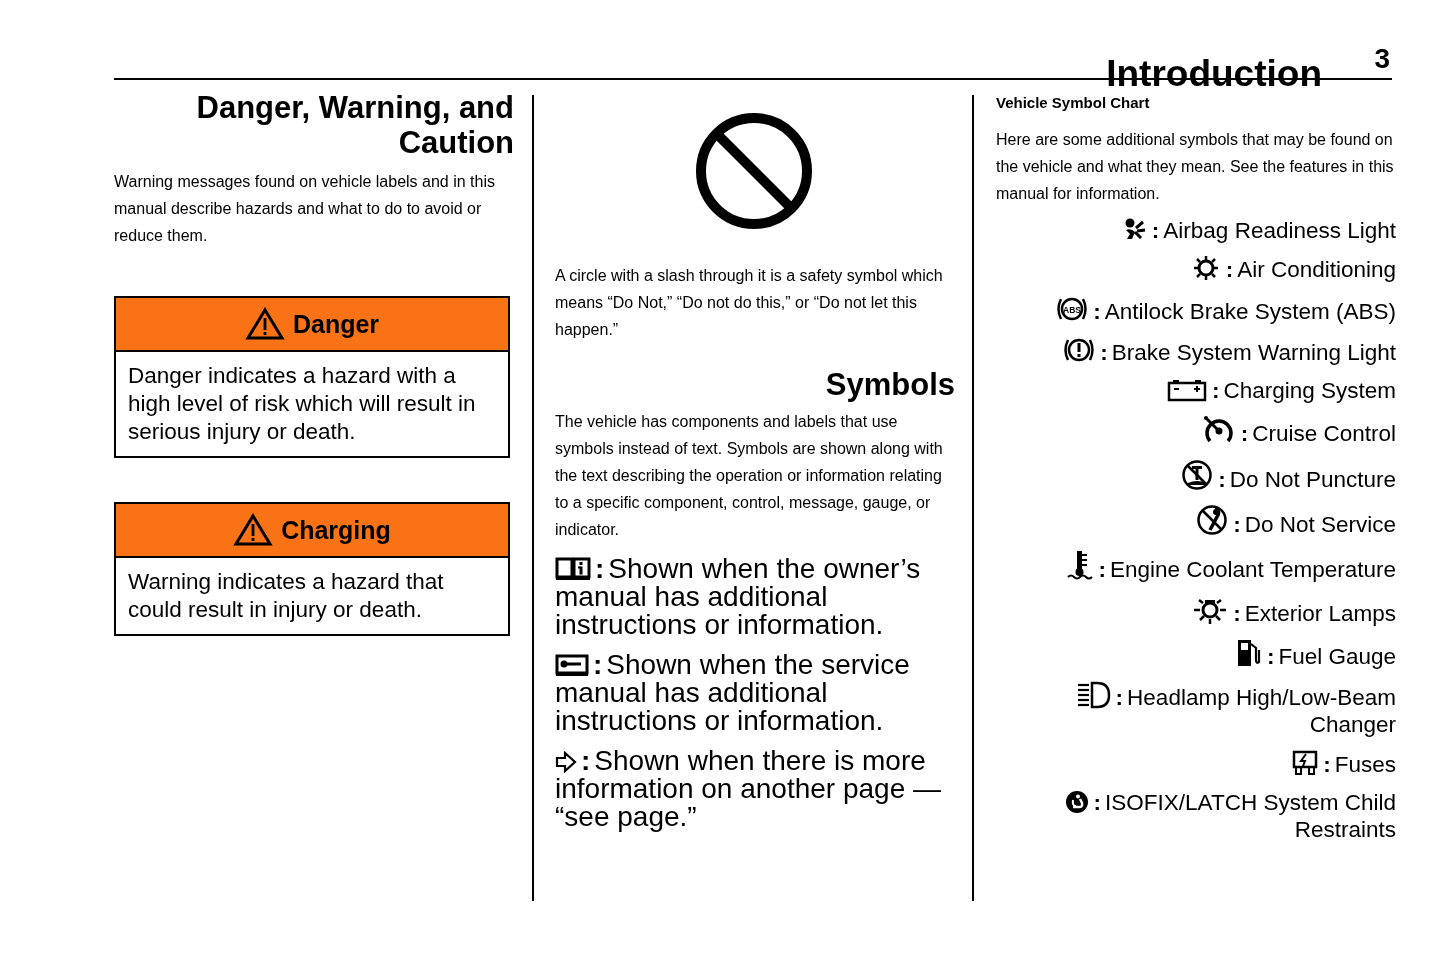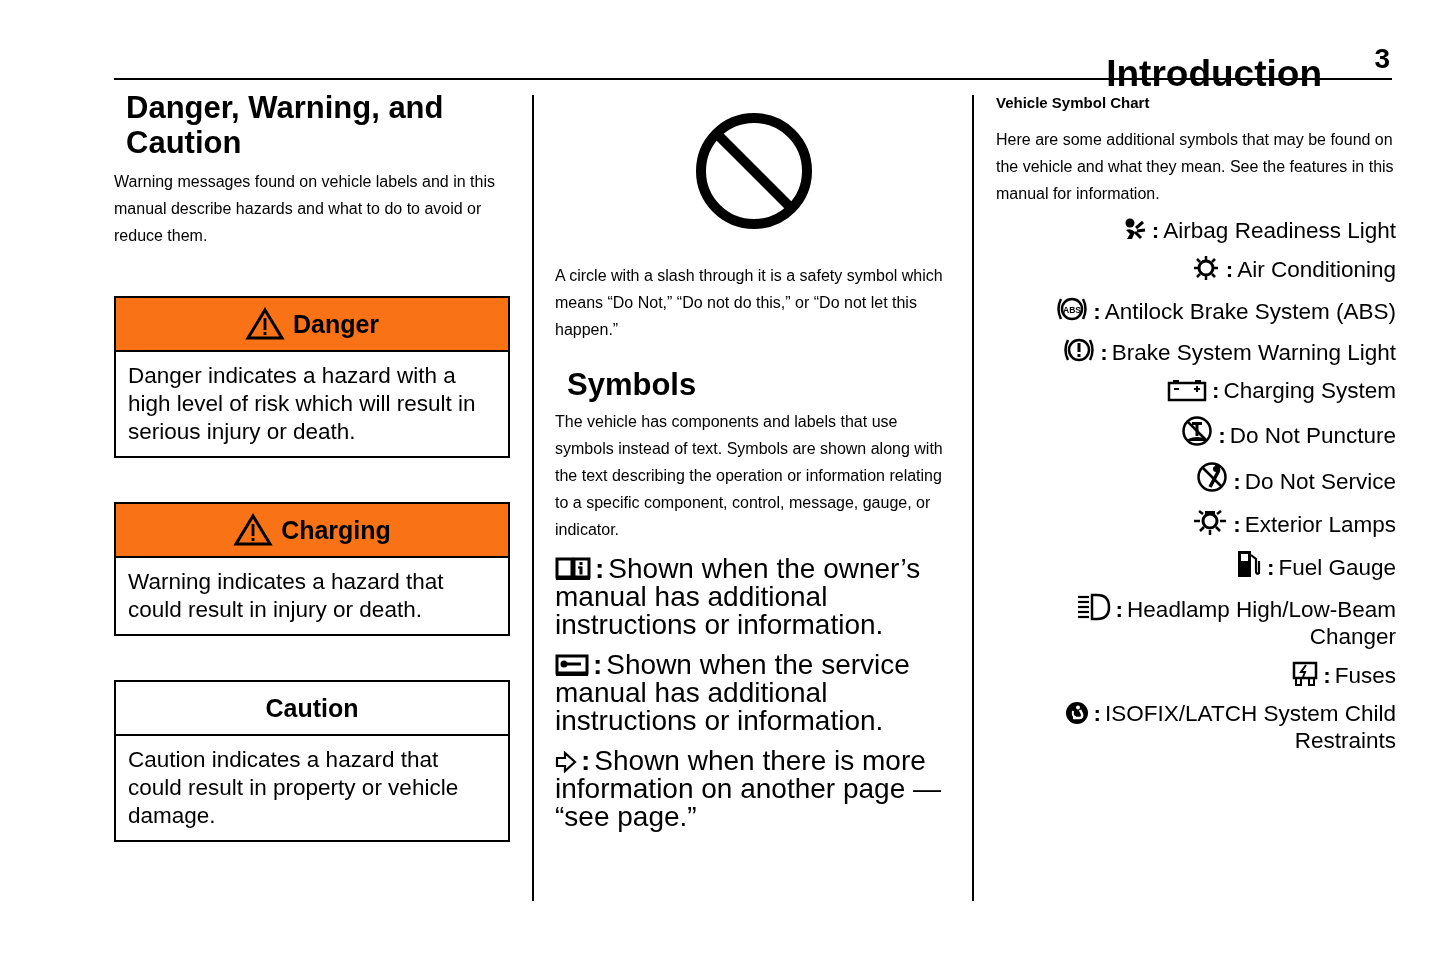--- a/index.html
+++ b/index.html
@@ -19,21 +19,21 @@
     }
     .col-divider {
       position: absolute; top: 95px; width: 2px; height: 806px; background: #000;
     }
     .col { position: absolute; top: 88px; }
     .col-1 { left: 114px; width: 400px; }
     .col-2 { left: 555px; width: 400px; }
     .col-3 { left: 996px; width: 400px; }
 
     h1.sec-title {
-      font-size: 31px; font-weight: bold; line-height: 35px; margin: 2px 0 8px 12px;
+      font-size: 31px; font-weight: bold; line-height: 35px; margin: 2px 0 8px 12px; text-align: right;
     }
     h2.sub-title {
       font-size: 15px; font-weight: bold; margin: 2px 0 10px 0; line-height: 26px;
     }
     p.body-text {
       font-size: 16px; line-height: 27px; margin: 0;
     }
 
     .notice-box {
       position: absolute; left: 0; width: 392px; border: 2px solid #000;
@@ -96,26 +96,20 @@
       <svg width="40" height="34" viewBox="0 0 40 34">
         <path d="M20 3 L37 31 L3 31 Z" fill="none" stroke="#000" stroke-width="3" stroke-linejoin="miter"></path>
         <rect x="18.6" y="11" width="2.8" height="12" fill="#000"></rect>
         <rect x="18.6" y="25" width="2.8" height="3" fill="#000"></rect>
       </svg>
       <span>Charging</span>
     </div>
     <div class="notice-body">Warning indicates a hazard that could result in injury or death.</div>
   </div>
 
-  <div class="notice-box" style="top:592px">
-    <div class="notice-head">
-      <span>Caution</span>
-    </div>
-    <div class="notice-body">Caution indicates a hazard that could result in property or vehicle damage.</div>
-  </div>
 </div>
 
 <div class="col col-2">
   <svg class="prohibit-icon" width="122" height="122" viewBox="0 0 122 122">
     <circle cx="61" cy="61" r="53" fill="none" stroke="#000" stroke-width="10"></circle>
     <line x1="24" y1="24" x2="98" y2="98" stroke="#000" stroke-width="10"></line>
   </svg>
   <div style="position:absolute; top:174px; left:0; width:400px;">
     <p class="body-text">A circle with a slash through it is a safety symbol which means “Do Not,” “Do not do this,” or “Do not let this happen.”</p>
     <h1 class="sec-title" style="margin-top:24px; margin-bottom:6px;">Symbols</h1>
@@ -197,40 +191,58 @@
     <svg class="ico" width="40" height="24" viewBox="0 0 40 24">
       <rect x="2" y="5" width="36" height="17" fill="none" stroke="#000" stroke-width="2.5"></rect>
       <rect x="6" y="2" width="6" height="3" fill="#000"></rect>
         <rect x="28" y="2" width="6" height="3" fill="#000"></rect>
       <line x1="7" y1="11" x2="12" y2="11" stroke="#000" stroke-width="2"></line>
       <line x1="27" y1="11" x2="33" y2="11" stroke="#000" stroke-width="2"></line>
       <line x1="30" y1="8" x2="30" y2="14" stroke="#000" stroke-width="2"></line>
     </svg><span class="colon">:</span><span>Charging System</span>
   </div>
 
+  <div class="vsc-item">
+    <svg class="ico" width="34" height="30" viewBox="0 0 34 30">
+      <path d="M8 26 A12 12 0 1 1 26 26" fill="none" stroke="#000" stroke-width="3.5"></path>
+      <circle cx="17" cy="16" r="3.5" fill="#000"></circle>
+      <line x1="17" y1="16" x2="5" y2="4" stroke="#000" stroke-width="3"></line>
+      <circle cx="4" cy="3" r="2" fill="#000"></circle>
+    </svg><span class="colon">:</span><span>Cruise Control</span>
+  </div>
 
   <div class="vsc-item">
     <svg class="ico" width="32" height="32" viewBox="0 0 32 32">
       <circle cx="16" cy="16" r="13.5" fill="none" stroke="#000" stroke-width="2.5"></circle>
       <line x1="6.5" y1="6.5" x2="25.5" y2="25.5" stroke="#000" stroke-width="2.5"></line>
       <rect x="11" y="7" width="10" height="3" fill="#000"></rect>
       <rect x="14.5" y="9" width="3" height="12" fill="#000"></rect>
       <path d="M7 24 Q16 20 25 24 L25 26 L7 26 Z" fill="#000"></path>
     </svg><span class="colon">:</span><span>Do Not Puncture</span>
   </div>
 
   <div class="vsc-item">
     <svg class="ico" width="32" height="32" viewBox="0 0 32 32">
       <circle cx="16" cy="16" r="13.5" fill="none" stroke="#000" stroke-width="2.5"></circle>
       <line x1="6.5" y1="6.5" x2="25.5" y2="25.5" stroke="#000" stroke-width="2.5"></line>
       <path d="M19 5 Q24 6 22 11 L14 26" fill="none" stroke="#000" stroke-width="3.5"></path>
       <circle cx="20" cy="8" r="3" fill="#000"></circle>
     </svg><span class="colon">:</span><span>Do Not Service</span>
   </div>
 
+  <div class="vsc-item">
+    <svg class="ico" width="26" height="32" viewBox="0 0 26 32">
+      <rect x="10" y="2" width="5" height="20" fill="#000"></rect>
+      <line x1="15" y1="6" x2="20" y2="6" stroke="#000" stroke-width="2"></line>
+      <line x1="15" y1="11" x2="20" y2="11" stroke="#000" stroke-width="2"></line>
+      <line x1="15" y1="16" x2="20" y2="16" stroke="#000" stroke-width="2"></line>
+      <circle cx="12.5" cy="23" r="4" fill="#000"></circle>
+      <path d="M1 28 Q4 25 7 28 Q10 31 13 28 Q16 25 19 28 Q22 31 25 28" fill="none" stroke="#000" stroke-width="2"></path>
+    </svg><span class="colon">:</span><span>Engine Coolant Temperature</span>
+  </div>
 
   <div class="vsc-item">
     <svg class="ico" width="36" height="30" viewBox="0 0 36 30">
       <circle cx="18" cy="15" r="7" fill="none" stroke="#000" stroke-width="3"></circle>
       <rect x="13" y="5" width="10" height="4" fill="#000"></rect>
       <g stroke="#000" stroke-width="2.5">
         <line x1="2" y1="15" x2="8" y2="15"></line>
           <line x1="28" y1="15" x2="34" y2="15"></line>
         <line x1="18" y1="24" x2="18" y2="29"></line>
         <line x1="7" y1="5" x2="11" y2="8"></line>

